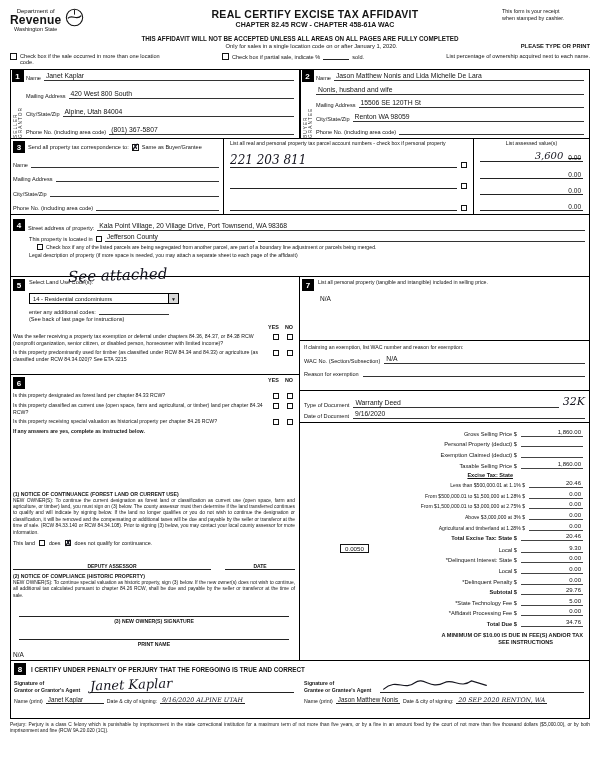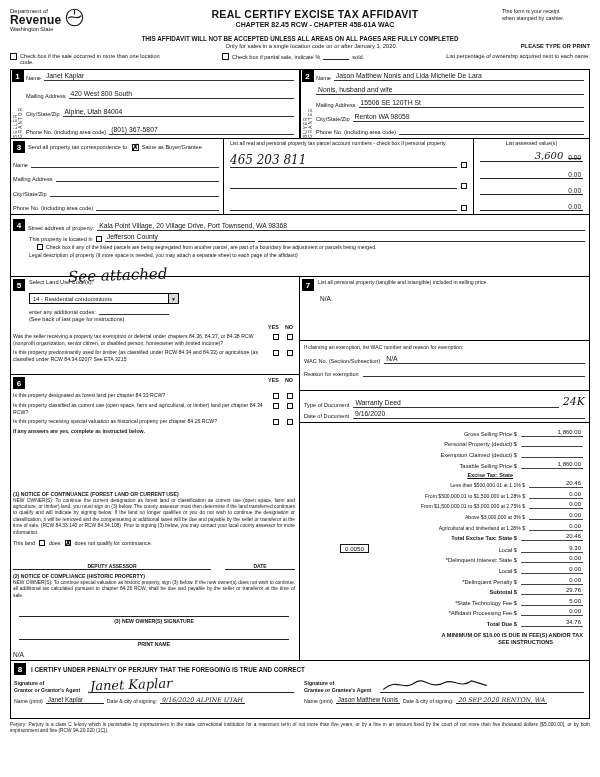--- a/index.html
+++ b/index.html
@@ -3,21 +3,21 @@
 <meta charset="utf-8">
 <style>
   * { margin:0; padding:0; box-sizing:border-box; }
   html,body { background:#ffffff; }
   .page { width:600px; height:777px; background:#fff; color:#141414; position:relative;
           font-family:"Liberation Sans", sans-serif; font-size:6px; padding:8px 10px 3px 10px; overflow:hidden; }
 
   
   .hdr { display:flex; align-items:flex-start; }
   .logo { width:118px; display:flex; gap:4px; align-items:flex-start; }
-  .logo-txt { line-height:1.05; }
+  .logo-txt { line-height:1.05;text-align:center; }
   .d1 { font-size:6px; display:block; }
   .d2 { font-size:12px; font-weight:bold; display:block; letter-spacing:.2px; }
   .d3 { font-size:5.5px; display:block; }
   .logo-mark { width:19px; height:19px; }
   .titles { flex:1; text-align:center; }
   .t1 { font-size:10.5px; font-weight:bold; letter-spacing:.3px; }
   .t2 { font-size:7px; font-weight:bold; margin-top:1px; }
   .receipt { width:88px; font-size:5.4px; line-height:1.25; }
   .warnrow { text-align:center; font-weight:bold; font-size:6.3px; margin-top:2px; }
   .subrow { display:flex; align-items:flex-end; margin-top:1px; }
@@ -254,21 +254,21 @@
         </div>
       <div class="frow">
           <span class="lbl">Phone No. (including area code)</span>
         <span class="fval"></span>
         </div>
     </div>
     <div class="s3-mid">
       <div class="colhead">List all real and personal property tax parcel account numbers - check box if personal property</div>
       <div class="prow">
           <span class="pline">
-            <span class="hand" style="font-size:12px;">465 203 811</span>
+            <span class="hand" style="font-size:12px;">221 203 811</span>
           </span>
         <span class="cb sm"></span>
         </div>
       <div class="prow">
           <span class="pline"></span>
         <span class="cb sm"></span>
         </div>
       <div class="prow">
           <span class="pline"></span>
         <span class="cb sm"></span>
@@ -431,21 +431,21 @@
         <div class="exline">
           <span class="lbl">Reason for exemption</span>
           <span class="fval"></span>
         </div>
       </div>
 
       <div class="docbox">
         <div class="docrow">
           <span class="lbl">Type of Document</span>
           <span class="fval">Warranty Deed</span>
-          <span class="hand" style="font-size:11px;">24K</span>
+          <span class="hand" style="font-size:11px;">32K</span>
         </div>
         <div class="docrow">
           <span class="lbl">Date of Document</span>
           <span class="fval">9/16/2020</span>
         </div>
       </div>
 
       <div class="tax">
         <div class="trow">
             <span class="tlabel">Gross Selling Price  $</span>

